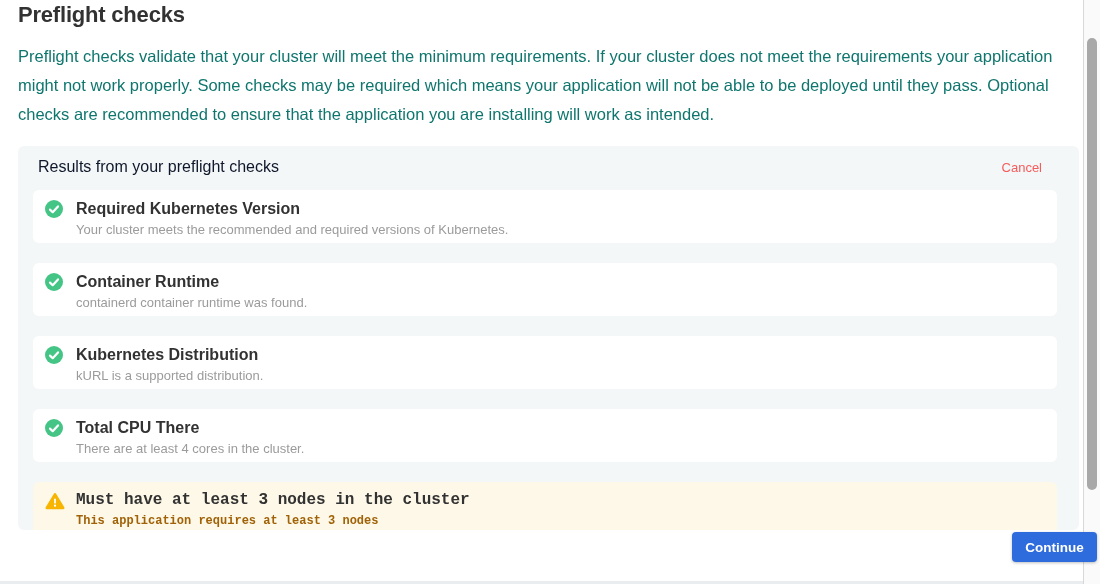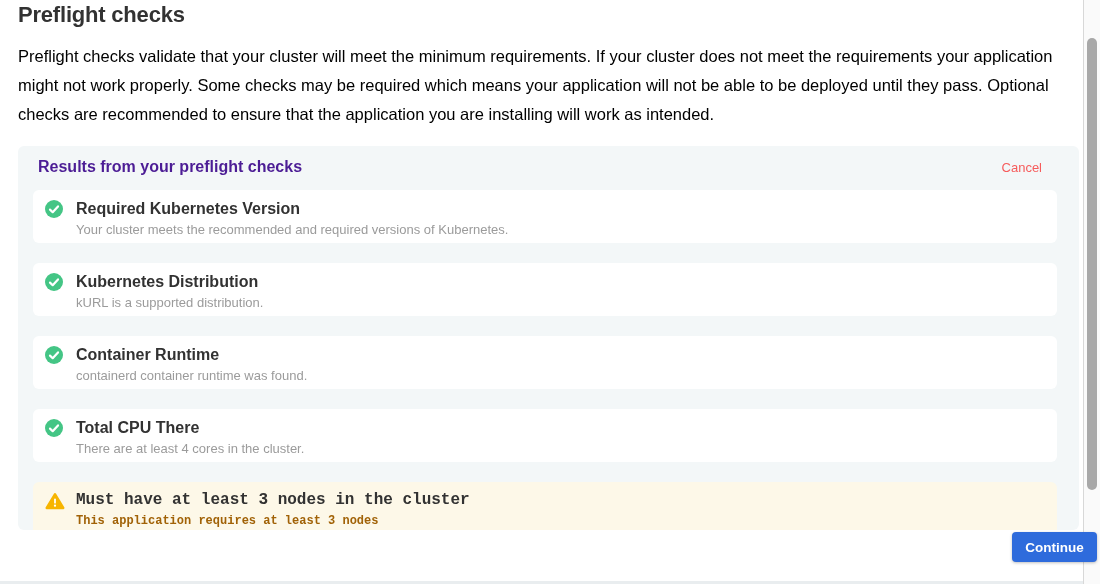--- a/index.html
+++ b/index.html
@@ -22,21 +22,21 @@
     color: #323232;
     letter-spacing: -0.2px;
   }
   .page-desc {
     position: absolute;
     left: 18px;
     top: 42px;
     width: 1050px;
     font-size: 16.5px;
     line-height: 29px;
-    color: #000000;
+    color: #0f766e;
   }
 
   
   .panel {
     position: absolute;
     left: 18px;
     top: 146px;
     width: 1061px;
     height: 384px;
     background: #f3f7f8;
@@ -45,22 +45,22 @@
     box-sizing: border-box;
   }
   .panel-header {
     display: flex;
     justify-content: space-between;
     align-items: baseline;
     padding: 12px 37px 0 20px;
   }
   .panel-heading {
     font-size: 16px;
-    font-weight: bold;
-    color: #4c1d95;
+    font-weight: normal;
+    color: #0f172a;
   }
   .cancel-link {
     font-size: 13px;
     color: #f65c5c;
     cursor: pointer;
   }
   .cards {
     padding: 14px 22px 0 15px;
   }
   .check-card {
@@ -202,35 +202,35 @@
       </div>
 
       <div class="check-card">
         <span class="check-icon">
           <svg width="18" height="18" viewBox="0 0 18 18">
             <circle cx="9" cy="9" r="9" fill="#44c585"></circle>
             <path class="check-stroke" d="M5 9.6 L7.7 12.2 L13 6.4"></path>
           </svg>
         </span>
         <div class="check-text">
+          <div class="check-title">Container Runtime</div>
+          <div class="check-message">containerd container runtime was found.</div>
+        </div>
+      </div>
+
+      <div class="check-card">
+        <span class="check-icon">
+          <svg width="18" height="18" viewBox="0 0 18 18">
+            <circle cx="9" cy="9" r="9" fill="#44c585"></circle>
+            <path class="check-stroke" d="M5 9.6 L7.7 12.2 L13 6.4"></path>
+          </svg>
+        </span>
+        <div class="check-text">
           <div class="check-title">Kubernetes Distribution</div>
           <div class="check-message">kURL is a supported distribution.</div>
-        </div>
-      </div>
-
-      <div class="check-card">
-        <span class="check-icon">
-          <svg width="18" height="18" viewBox="0 0 18 18">
-            <circle cx="9" cy="9" r="9" fill="#44c585"></circle>
-            <path class="check-stroke" d="M5 9.6 L7.7 12.2 L13 6.4"></path>
-          </svg>
-        </span>
-        <div class="check-text">
-          <div class="check-title">Container Runtime</div>
-          <div class="check-message">containerd container runtime was found.</div>
         </div>
       </div>
 
       <div class="check-card">
         <span class="check-icon">
           <svg width="18" height="18" viewBox="0 0 18 18">
             <circle cx="9" cy="9" r="9" fill="#44c585"></circle>
             <path class="check-stroke" d="M5 9.6 L7.7 12.2 L13 6.4"></path>
           </svg>
         </span>

